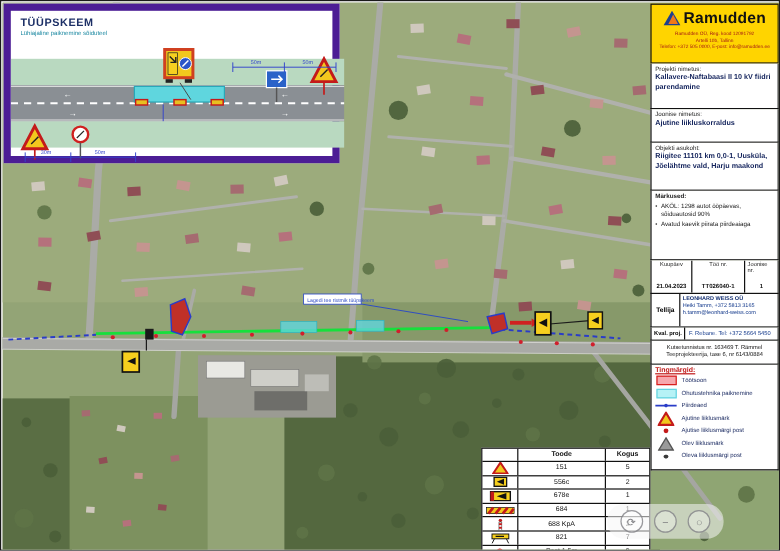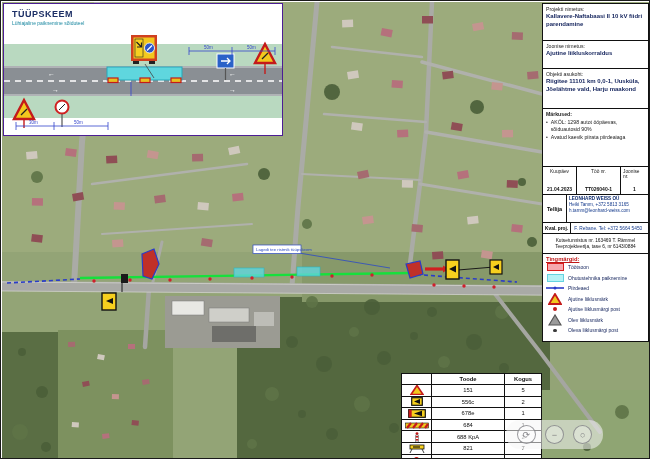--- a/index.html
+++ b/index.html
@@ -1,19 +1,19 @@
 <!DOCTYPE html>
 <html><head>
 <meta charset="utf-8">
 <style>
   html,body{margin:0;padding:0;background:#e8e8e8;font-family:"Liberation Sans",sans-serif;}
   .page{position:relative;width:650px;height:459px;background:#fff;border:1px solid #1a1a1a;box-sizing:border-box;overflow:hidden;}
   .map{position:absolute;left:1px;top:1px;}
   
-  .inset{position:absolute;left:2px;top:2px;width:280px;height:133px;background:#fff;border:1px solid #4c1d95;box-sizing:border-box;}
+  .inset{position:absolute;left:2px;top:2px;width:280px;height:133px;background:#fff;border:6px solid #4c1d95;box-sizing:border-box;}
   .inset-title{position:absolute;left:8px;top:5px;font-size:9px;font-weight:bold;color:#1c2f66;letter-spacing:.5px;}
   .inset-sub{position:absolute;left:8px;top:16px;font-size:5px;color:#1987a0;}
   .inset svg{position:absolute;left:0;top:26px;}
   
   .panel{position:absolute;left:541px;top:2px;width:107px;box-sizing:border-box;}
   .pbox{box-sizing:border-box;border:1px solid #111;border-top:none;background:#fff;padding:2px 3px;overflow:hidden;}
   .pbox:first-child{border-top:1px solid #111;}
   .box-logo{height:50px;background:#ffd400;padding:3px 2px 1px;}
   .logo-row{display:flex;align-items:center;justify-content:center;gap:3px;}
   .logo-tri{width:0;height:0;border-left:7px solid transparent;border-right:7px solid transparent;border-bottom:12px solid #1d3f8f;position:relative;}
@@ -348,20 +348,31 @@
       <g fill="#3344cc" font-size="4.5">
         <text x="200" y="18.5">50m</text>
         <text x="243" y="18.5">50m</text>
         <text x="25" y="93.5">30m</text>
         <text x="70" y="93.5">50m</text>
       </g>
     </svg>
   </div>
 
   <div class="panel">
+    <div class="pbox box-logo">
+      <div class="logo-row">
+        <span class="logo-tri"></span>
+        <span class="logo-name">Ramudden</span>
+      </div>
+      <div class="logo-addr">
+        <div>Ramudden OÜ, Reg. kood 12091792</div>
+        <div>Artelli 10b, Tallinn</div>
+        <div>Telefon: +372 505 0000, E-post: info@ramudden.ee</div>
+      </div>
+    </div>
     <div class="pbox box-project">
       <div class="lbl">Projekti nimetus:</div>
       <div class="val">Kallavere-Naftabaasi II 10 kV fiidri parendamine</div>
     </div>
     <div class="pbox box-drawing">
       <div class="lbl">Joonise nimetus:</div>
       <div class="val">Ajutine liikluskorraldus</div>
     </div>
     <div class="pbox box-location">
       <div class="lbl">Objekti asukoht:</div>

